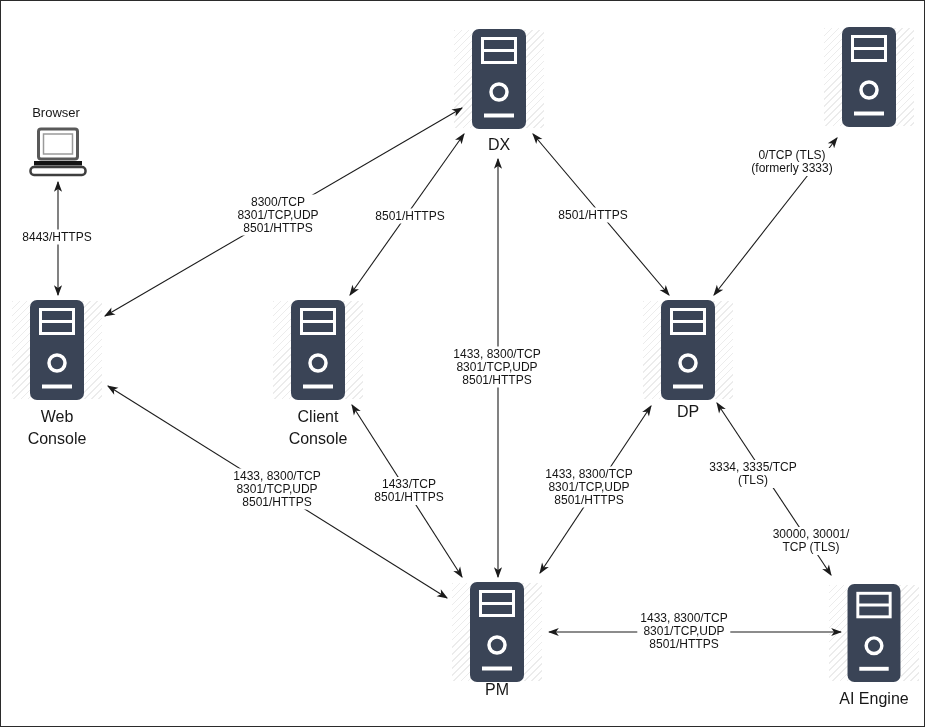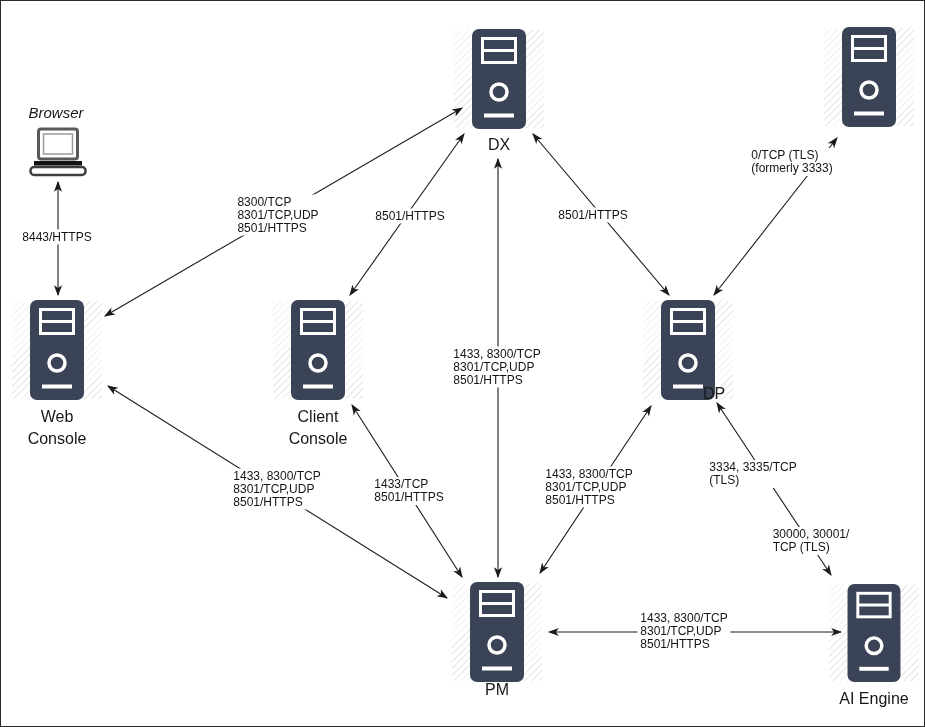--- a/index.html
+++ b/index.html
@@ -12,23 +12,23 @@
     position:absolute;
     background-image:repeating-linear-gradient(135deg,#ececec 0,#ececec 1px,transparent 1px,transparent 5px);
     z-index:1;
   }
   svg.edge-layer { position:absolute; left:0; top:0; z-index:2; }
   .node-icon { position:absolute; z-index:4; }
   .node-label {
     position:absolute; transform:translateX(-50%); text-align:center;
     font-size:16px; line-height:22px; color:#171717; white-space:nowrap; z-index:5;
   }
-  .node-label.small { font-size:15px; line-height:17px;font-style:italic; }
+  .node-label.small { font-size:13px; line-height:17px; }
   .edge-label {
-    position:absolute; transform:translate(-50%,-50%); text-align:left;
+    position:absolute; transform:translate(-50%,-50%); text-align:center;
     font-size:12px; line-height:13px; color:#141414; background:#ffffff;
     padding:1px 3px; white-space:nowrap; z-index:3;
   }
   .edge-label span, .node-label span { display:block; }
 </style>
 </head>
 <body>
 
 <div class="canvas" id="canvas" style="width: 925px; height: 727px;">
     <div class="node-icon" style="left: 28px; top: 126px;"><svg width="58" height="50" viewBox="0 0 58 50" xmlns="http://www.w3.org/2000/svg">
@@ -84,21 +84,21 @@
         <line x1="13" y1="87.5" x2="43" y2="87.5" stroke="#ffffff" stroke-width="4"></line>
       </svg></div>
     <div class="hatch" style="left: 642px; top: 300px; width: 90px; height: 98px;"></div>
     <div class="node-icon" style="left: 659px; top: 298px;"><svg width="56" height="102" viewBox="0 0 56 102" xmlns="http://www.w3.org/2000/svg">
         <rect x="1" y="1" width="54" height="100" rx="7" fill="#3a4456"></rect>
         <rect x="11.5" y="10.5" width="33" height="24" fill="none" stroke="#ffffff" stroke-width="3"></rect>
         <line x1="11.5" y1="22.5" x2="44.5" y2="22.5" stroke="#ffffff" stroke-width="3"></line>
         <circle cx="28" cy="64" r="8" fill="none" stroke="#ffffff" stroke-width="3.5"></circle>
         <line x1="13" y1="87.5" x2="43" y2="87.5" stroke="#ffffff" stroke-width="4"></line>
       </svg></div>
-    <div class="node-label" style="left: 687px; top: 382px; margin-left: 26px;">
+    <div class="node-label" style="left: 687px; top: 400px;">
       <span>DP</span>
     </div>
     <div class="hatch" style="left: 451px; top: 582px; width: 90px; height: 98px;"></div>
     <div class="node-icon" style="left: 468px; top: 580px;"><svg width="56" height="102" viewBox="0 0 56 102" xmlns="http://www.w3.org/2000/svg">
         <rect x="1" y="1" width="54" height="100" rx="7" fill="#3a4456"></rect>
         <rect x="11.5" y="10.5" width="33" height="24" fill="none" stroke="#ffffff" stroke-width="3"></rect>
         <line x1="11.5" y1="22.5" x2="44.5" y2="22.5" stroke="#ffffff" stroke-width="3"></line>
         <circle cx="28" cy="64" r="8" fill="none" stroke="#ffffff" stroke-width="3.5"></circle>
         <line x1="13" y1="87.5" x2="43" y2="87.5" stroke="#ffffff" stroke-width="4"></line>
       </svg></div>

